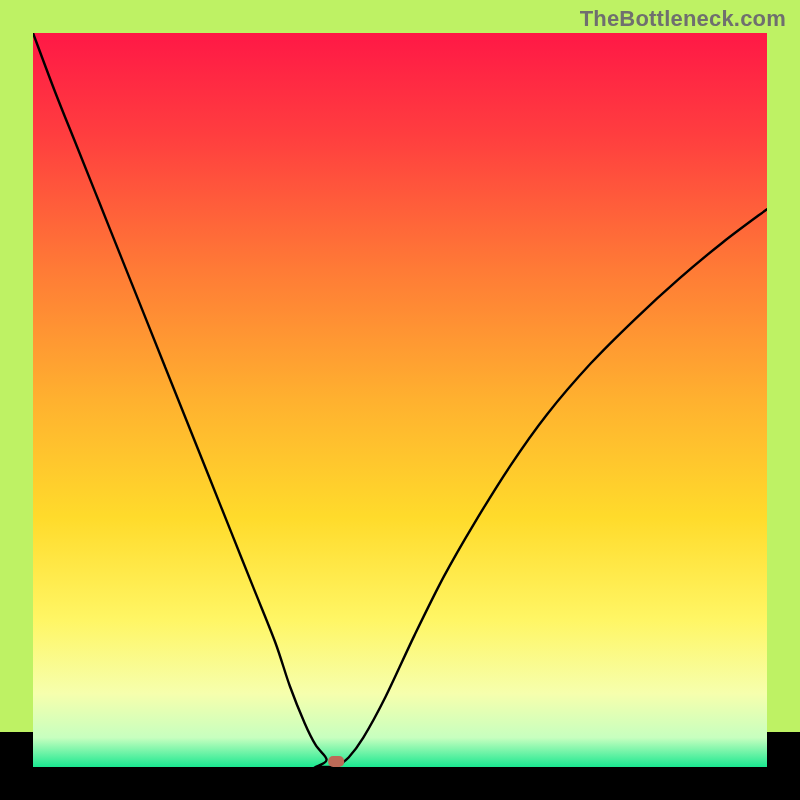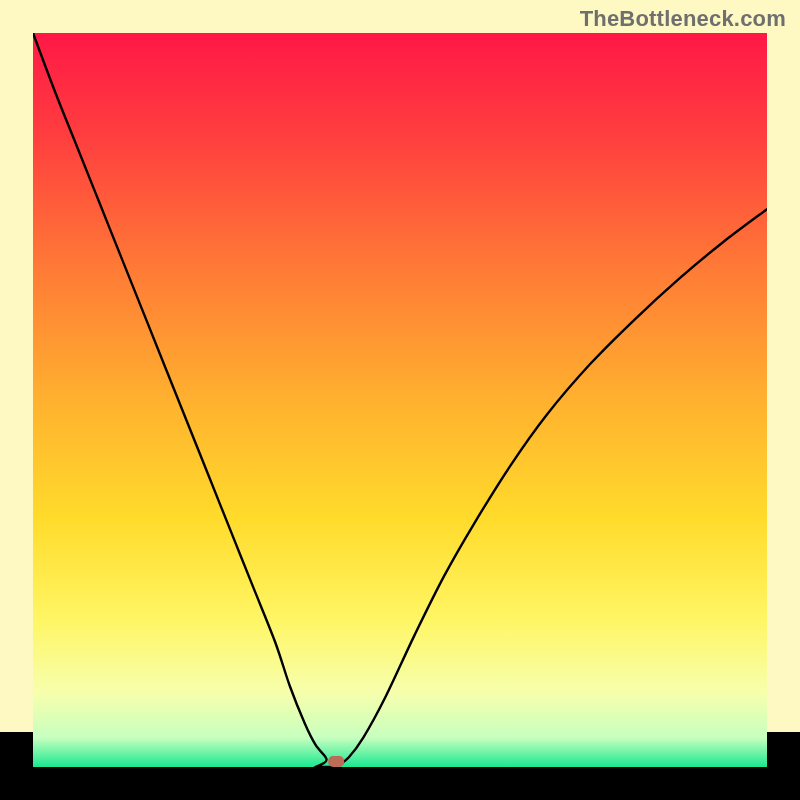--- a/index.html
+++ b/index.html
@@ -8,21 +8,21 @@
     width: 800px;
     height: 800px;
     background: #000;
     font-family: Arial, Helvetica, sans-serif;
     overflow: hidden;
   }
   .outer {
     position: relative;
     width: 800px;
     height: 732px;
-    background: #fef9c3;
+    background: #bef264;
   }
   .plot {
     position: absolute;
     left: 33px;
     top: 33px;
     width: 734px;
     height: 734px;
   }
   .watermark {
     position: absolute;

